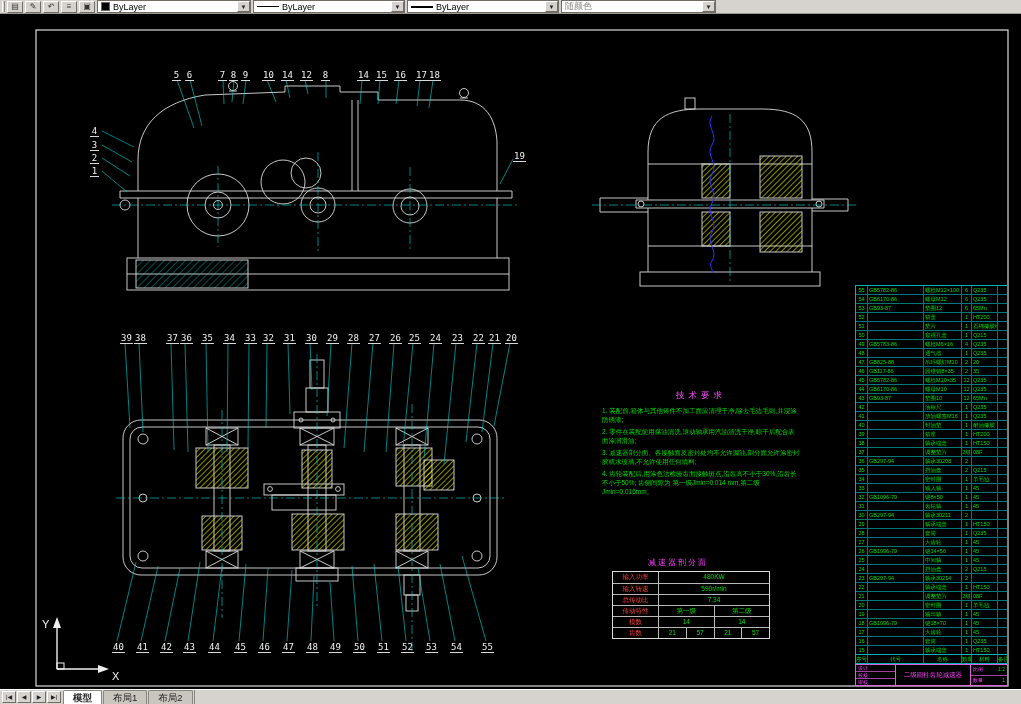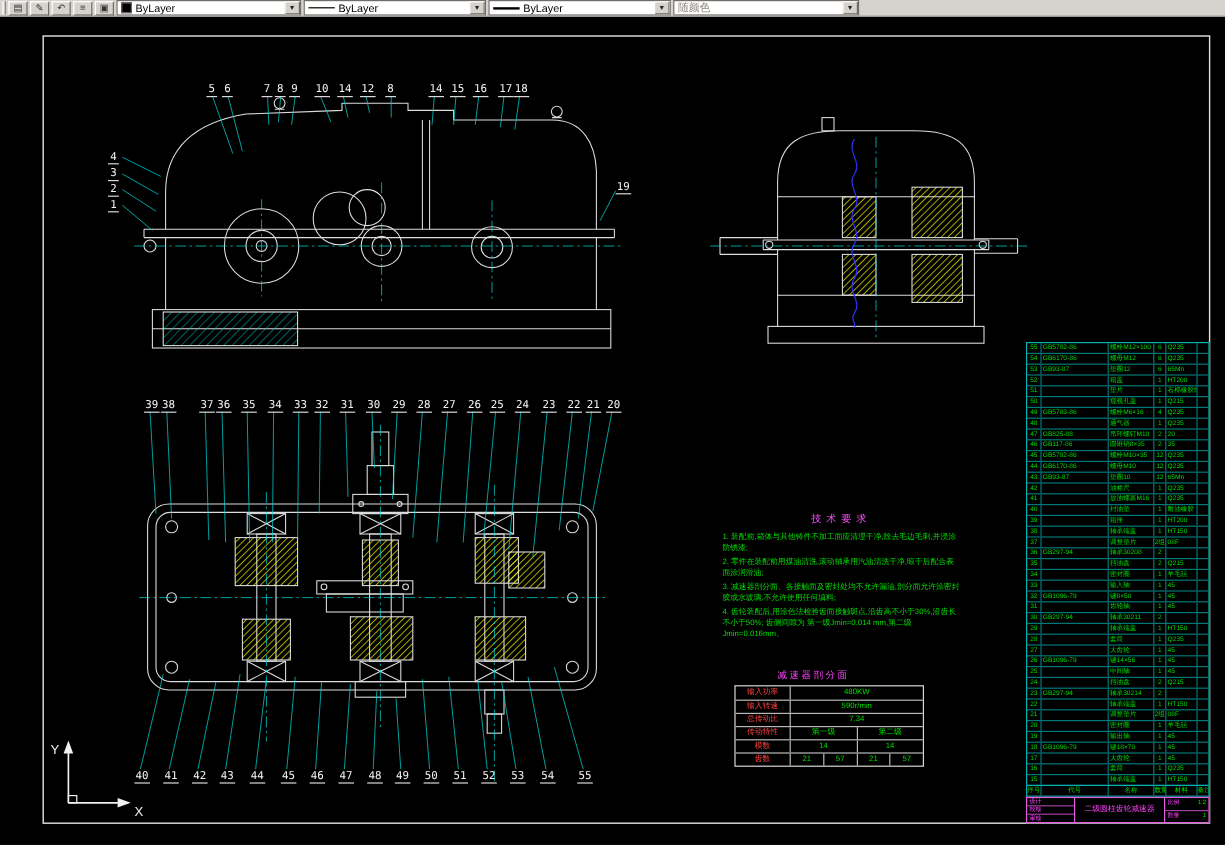--- a/index.html
+++ b/index.html
@@ -33,21 +33,21 @@
   .canvas { position:absolute; top:14px; left:0; right:0; bottom:15px; background:#000; overflow:hidden; }
   svg.draw { position:absolute; left:0; top:0; z-index:1; }
 
   .callouts { position:absolute; inset:0; z-index:3; pointer-events:none; }
   .callout { position:absolute; left:calc(var(--x) * 1px); top:calc(var(--y) * 1px);
              color:#f2f2f2; font-family:"DejaVu Sans Mono","Liberation Mono",monospace;
              font-size:9px; line-height:10px; min-width:9px; text-align:center;
              border-bottom:1px solid #d8d8d8; padding:0 1px; }
 
   .tech { position:absolute; left:602px; top:376px; width:198px; z-index:3; }
-  .tech-title { color:#ff50ff; font-size:8.5px; text-align:center; margin-bottom:4px; letter-spacing:4px;margin-top:37px; }
+  .tech-title { color:#ff50ff; font-size:8.5px; text-align:center; margin-bottom:4px; letter-spacing:4px; }
   .tech-line { color:#00dd00; font-size:6.5px; line-height:1.45; margin-bottom:2px; }
 
   .ptitle { position:absolute; left:648px; top:543px; color:#ff40ff; font-size:8px; letter-spacing:2px; z-index:3; }
   .ptable { position:absolute; left:612px; top:557px; width:158px; border:1px solid #d8d8d8; z-index:3; background:#000; }
   .prow { display:flex; height:11px; border-top:1px solid #b8b8b8; font-size:6.5px; line-height:10px; }
   .prow:first-child { border-top:none; }
   .plabel { width:46px; color:#ff4040; border-right:1px solid #b8b8b8; text-align:center; flex:none; overflow:hidden; }
   .pval { flex:1; color:#00dd00; text-align:center; border-right:1px solid #b8b8b8; overflow:hidden; }
   .prow .pval:last-child { border-right:none; }
 
@@ -857,14 +857,27 @@
           <span class="val">1:2</span>
         </div>
         <div class="tb-rrow">
           <span>数量</span>
           <span class="val">1</span>
         </div>
       </div>
     </div>
   </div>
 
+  <div class="tabbar">
+    <div class="tabnav">
+
+    <button class="navbtn">|◀</button>
+        <button class="navbtn">◀</button>
+        <button class="navbtn">▶</button>
+        <button class="navbtn">▶|</button>
+      </div>
+    <div class="tab active">模型</div>
+    <div class="tab">布局1</div>
+    <div class="tab">布局2</div>
+    <div class="tabfill"></div>
+  </div>
 
 </div>
 
 </body></html>

